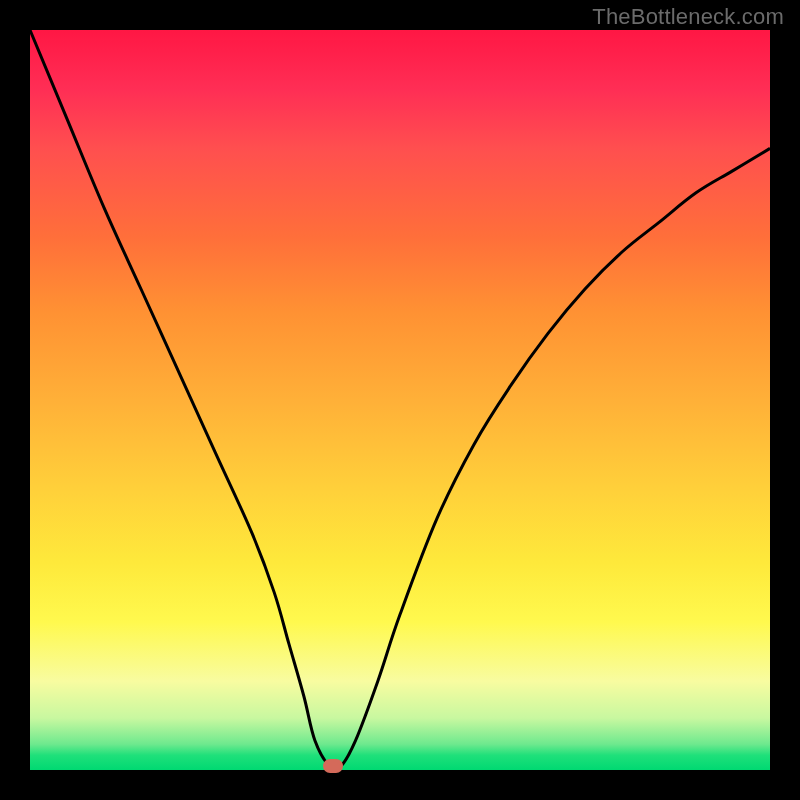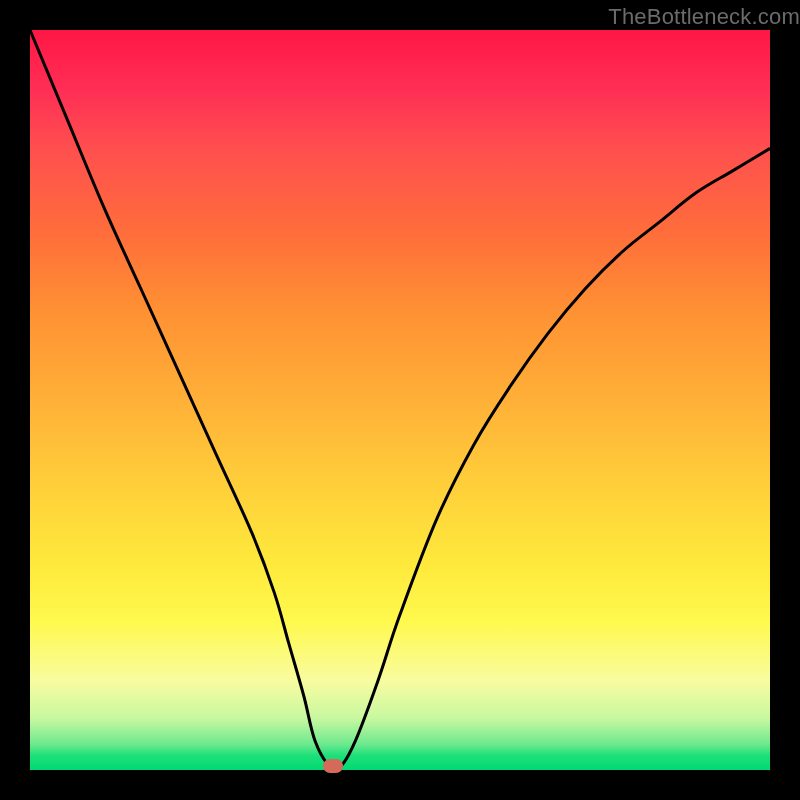--- a/index.html
+++ b/index.html
@@ -40,21 +40,21 @@
       #f8fca0 88%,
       #c8f8a0 93%,
       #6ee98e 96.5%,
       #1fe07a 98%,
       #00d972 100%
     );
   }
   .watermark {
     position: absolute;
     top: 4px;
-    right: 0;
+    right: 16px;
     color: #6b6b6b;
     font-size: 22px;
     letter-spacing: 0.2px;
     user-select: none;
   }
   svg.curve {
     position: absolute;
     left: 0;
     top: 0;
     width: 740px;

